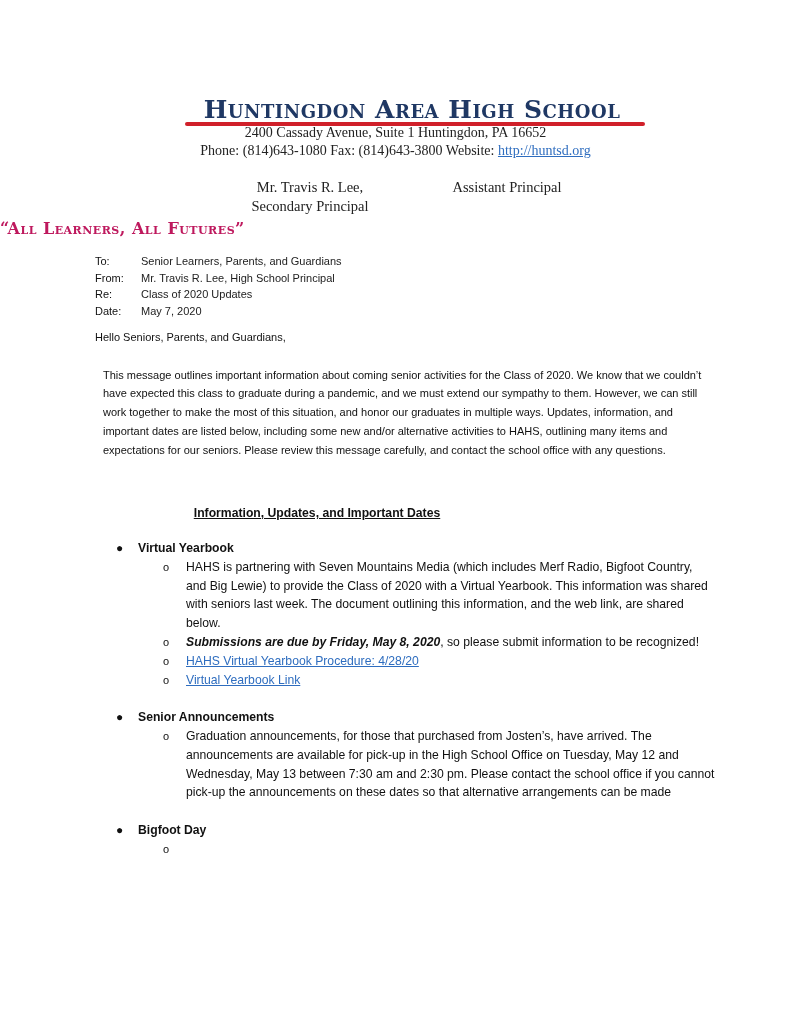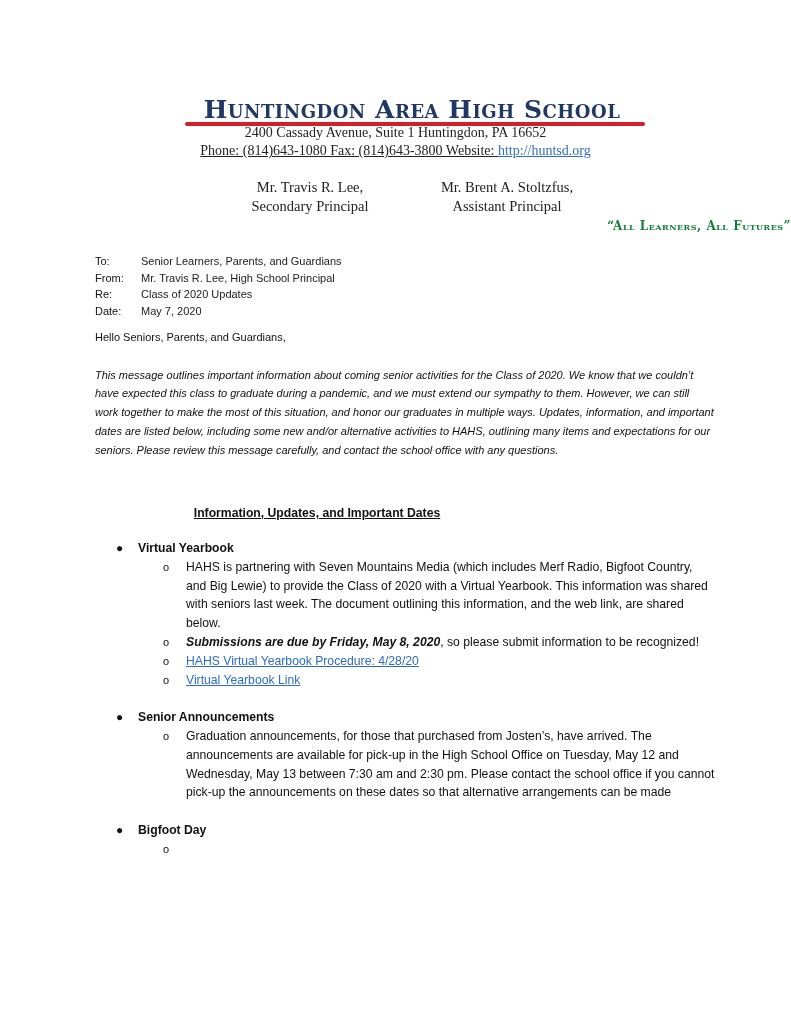--- a/index.html
+++ b/index.html
@@ -14,47 +14,47 @@
   }
   .red-rule {
     position: absolute; left: 185px; top: 122px; width: 460px; height: 4px;
     background: #d0202a; border-radius: 2px;
   }
   .addr {
     position: absolute; left: 0; width: 791px; text-align: center;
     font-family: "Liberation Serif", serif; font-size: 14px; color: #222;
   }
   .addr.l1 { top: 125px; }
-  .addr.l2 { top: 143px; text-decoration: underline; }
+  .addr.l2 { top: 143px; }
   .addr a { color: #2e6dbf; text-decoration: underline; }
 
   .principal {
     position: absolute; top: 178px; width: 200px; text-align: center;
     font-family: "Liberation Serif", serif; font-size: 14.5px; color: #222; line-height: 19px;
   }
   .principal.left { left: 210px; }
   .principal.right { left: 407px; }
 
   .motto {
-    position: absolute; left: 0; top: 219px; width: 791px; text-align: right;
+    position: absolute; left: 0; top: 219px; width: 791px; text-align: left;
     font-family: "DejaVu Serif", serif; font-weight: bold; font-variant: small-caps;
-    font-size: 12px; color: #15803d; letter-spacing: 0.5px;
+    font-size: 16px; color: #be185d; letter-spacing: 0.5px;
   }
 
   .memo { position: absolute; left: 95px; top: 255px; font-family: "Liberation Sans", sans-serif; font-size: 11px; }
   .memo-row { height: 16.5px; display: flex; }
   .memo-label { width: 46px; font-weight: normal; }
   .memo-value { color: #222; }
 
   .content {
     position: absolute; left: 95px; top: 328px; width: 620px;
     font-family: "Liberation Sans", sans-serif; font-size: 11px; line-height: 18.8px; color: #111;
   }
   .greeting { margin: 0 0 18.8px 0; }
-  .para { margin: 0; font-style: italic; }
+  .para { margin: 8px; }
 
   .section-title {
     position: absolute; left: 0; top: 506px; width: 634px; text-align: center;
     font-family: "Liberation Sans", sans-serif; font-size: 12.2px; font-weight: bold;
     text-decoration: underline; color: #111;
   }
 
   .list { position: absolute; left: 0; top: 539px; width: 791px; font-family: "Liberation Sans", sans-serif; font-size: 12.2px; line-height: 18.8px; color: #111; }
   .item { position: relative; margin-bottom: 18.8px; }
   .item-head { position: relative; padding-left: 138px; font-weight: bold; }
@@ -71,21 +71,20 @@
   <div class="school-name">Huntingdon Area High School</div>
   <div class="red-rule"></div>
   <div class="addr l1">2400 Cassady Avenue, Suite 1  Huntingdon, PA  16652</div>
   <div class="addr l2"><span>Phone: (814)643-1080  Fax: (814)643-3800  Website: </span><a href="#">http://huntsd.org</a></div>
 
   <div class="principal left">
     <div>Mr. Travis R. Lee,</div>
     <div>Secondary Principal</div>
   </div>
   <div class="principal right">
-    <div>Mr. Brent A. Stoltzfus,</div>
     <div>Assistant Principal</div>
   </div>
 
   <div class="motto">“All Learners, All Futures”</div>
 </div>
 
 <div class="memo">
   <div class="memo-row">
     <span class="memo-label">To:</span>
     <span class="memo-value">Senior Learners, Parents, and Guardians</span>

